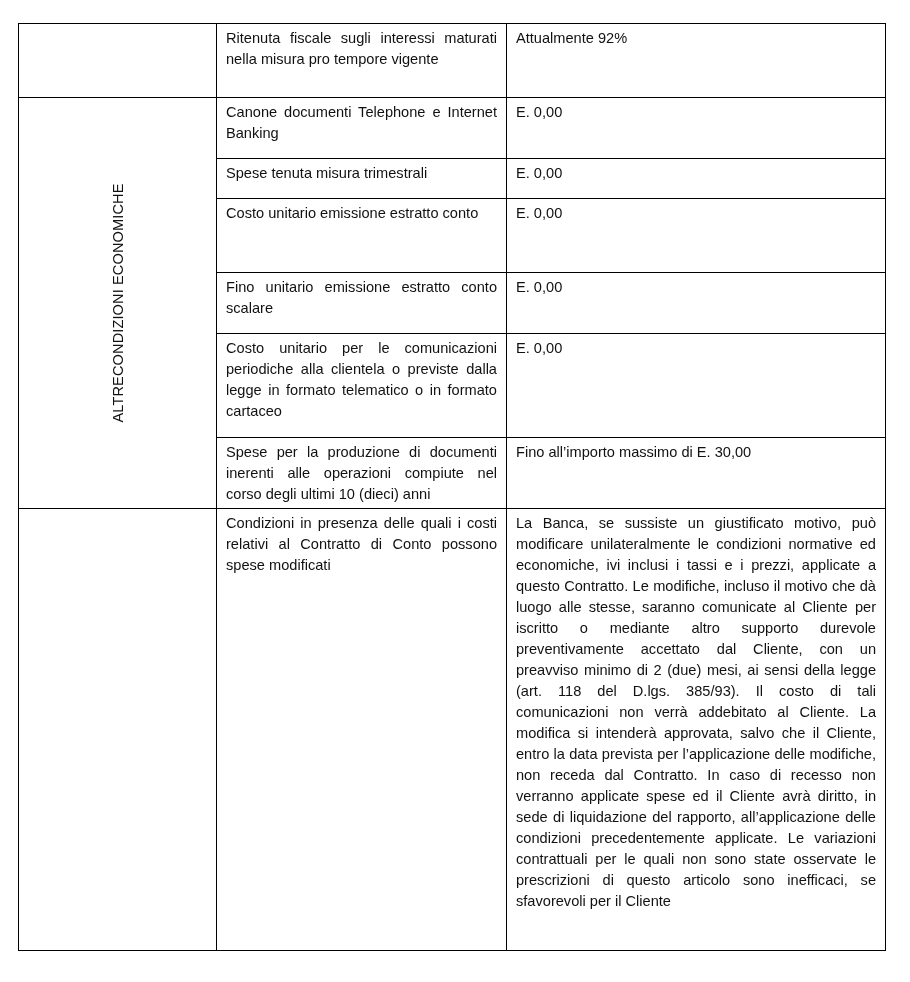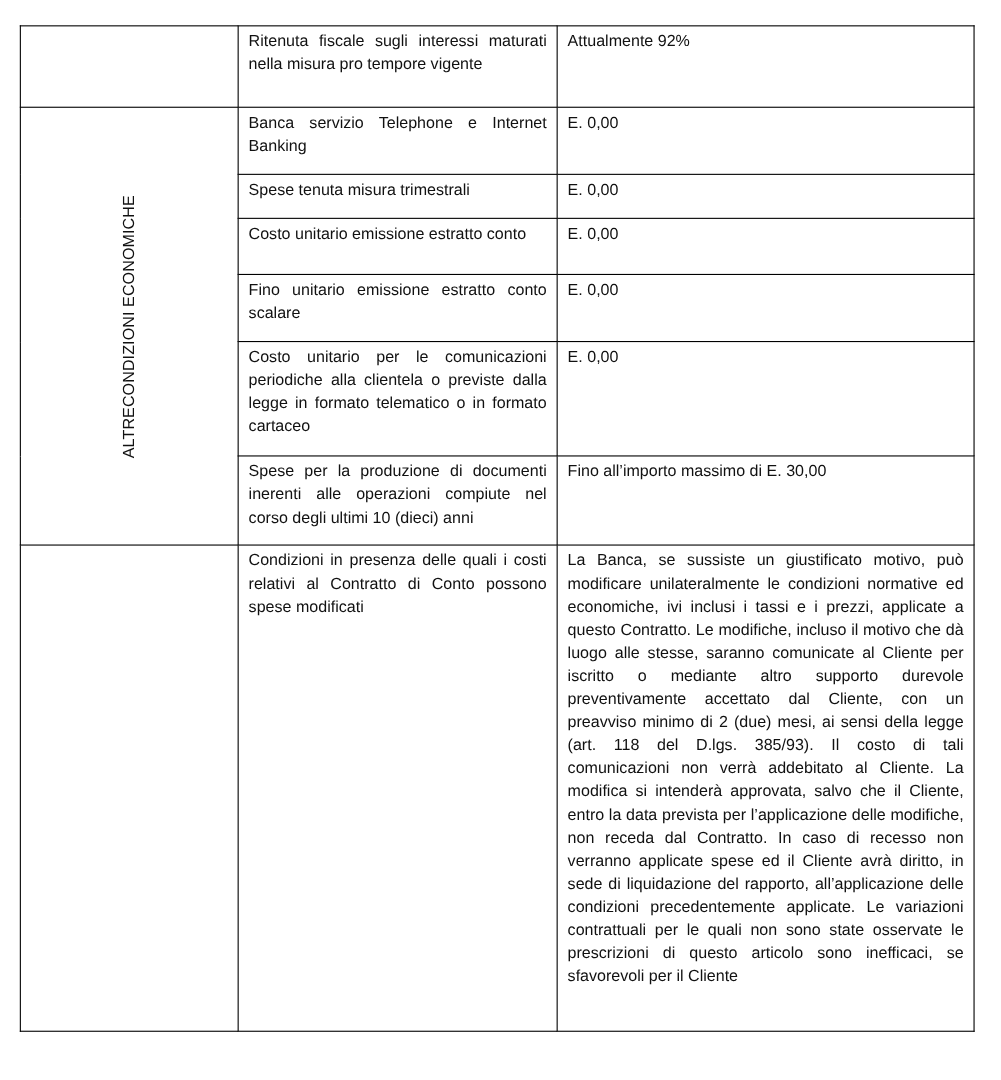--- a/index.html
+++ b/index.html
@@ -36,40 +36,40 @@
   <tbody>
     <tr style="height:74px;">
       <td></td>
       <td class="desc just-last">Ritenuta fiscale sugli interessi maturati nella misura pro tempore vigente</td>
       <td>Attualmente 92%</td>
     </tr>
     <tr style="height:61px;">
       <td class="side" rowspan="6">
         <span class="vlabel">ALTRECONDIZIONI ECONOMICHE</span>
       </td>
-      <td class="desc just-last">Banca servizio Telephone e Internet Banking</td>
+      <td class="desc just-last">Canone documenti Telephone e Internet Banking</td>
       <td>E. 0,00</td>
     </tr>
     <tr style="height:40px;">
       <td class="desc just-last">Spese tenuta misura trimestrali</td>
       <td>E. 0,00</td>
     </tr>
-    <tr style="height:51px;border-radius:17px;">
+    <tr style="height:74px;border-radius:17px;">
       <td class="desc just-last">Costo unitario emissione estratto conto</td>
       <td>E. 0,00</td>
     </tr>
     <tr style="height:61px;">
       <td class="desc just-last">Fino unitario emissione estratto conto scalare</td>
       <td>E. 0,00</td>
     </tr>
     <tr style="height:104px;">
       <td class="desc just-last">Costo unitario per le comunicazioni periodiche alla clientela o previste dalla legge in formato telematico o in formato cartaceo</td>
       <td class="mid">E. 0,00</td>
     </tr>
-    <tr style="height:81px;">
+    <tr style="height:71px;">
       <td class="desc just-last">Spese per la produzione di documenti inerenti alle operazioni compiute nel corso degli ultimi 10 (dieci) anni</td>
       <td>Fino all’importo massimo di E. 30,00</td>
     </tr>
     <tr style="height:442px;">
       <td></td>
       <td class="desc just-last">Condizioni in presenza delle quali i costi relativi al Contratto di Conto possono spese modificati</td>
       <td class="val-just just-last">La Banca, se sussiste un giustificato motivo, può modificare unilateralmente le condizioni normative ed economiche, ivi inclusi i tassi e i prezzi, applicate a questo Contratto. Le modifiche, incluso il motivo che dà luogo alle stesse, saranno comunicate al Cliente per iscritto o mediante altro supporto durevole preventivamente accettato dal Cliente, con un preavviso minimo di 2 (due) mesi, ai sensi della legge (art. 118 del D.lgs. 385/93). Il costo di tali comunicazioni non verrà addebitato al Cliente. La modifica si intenderà approvata, salvo che il Cliente, entro la data prevista per l’applicazione delle modifiche, non receda dal Contratto. In caso di recesso non verranno applicate spese ed il Cliente avrà diritto, in sede di liquidazione del rapporto, all’applicazione delle condizioni precedentemente applicate. Le variazioni contrattuali per le quali non sono state osservate le prescrizioni di questo articolo sono inefficaci, se sfavorevoli per il Cliente</td>
     </tr>
   </tbody>
 </table>

